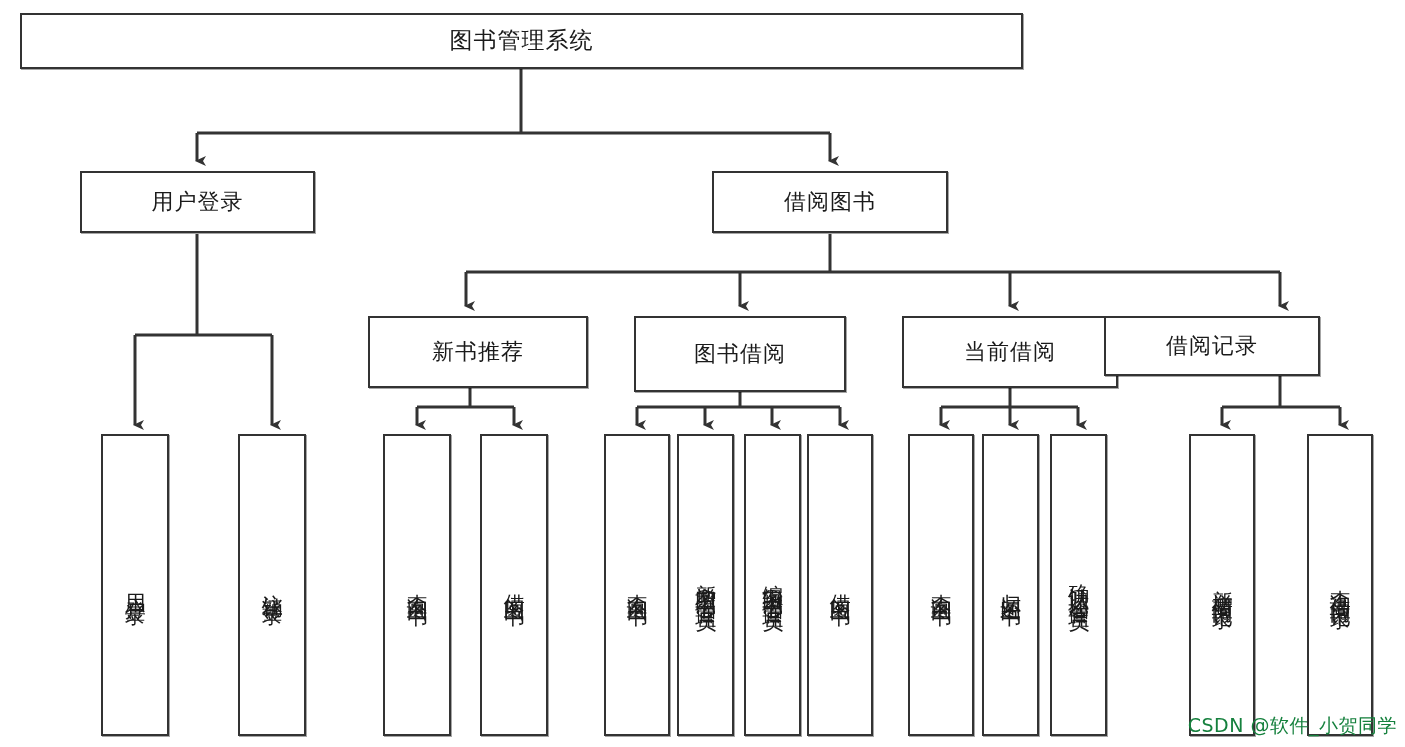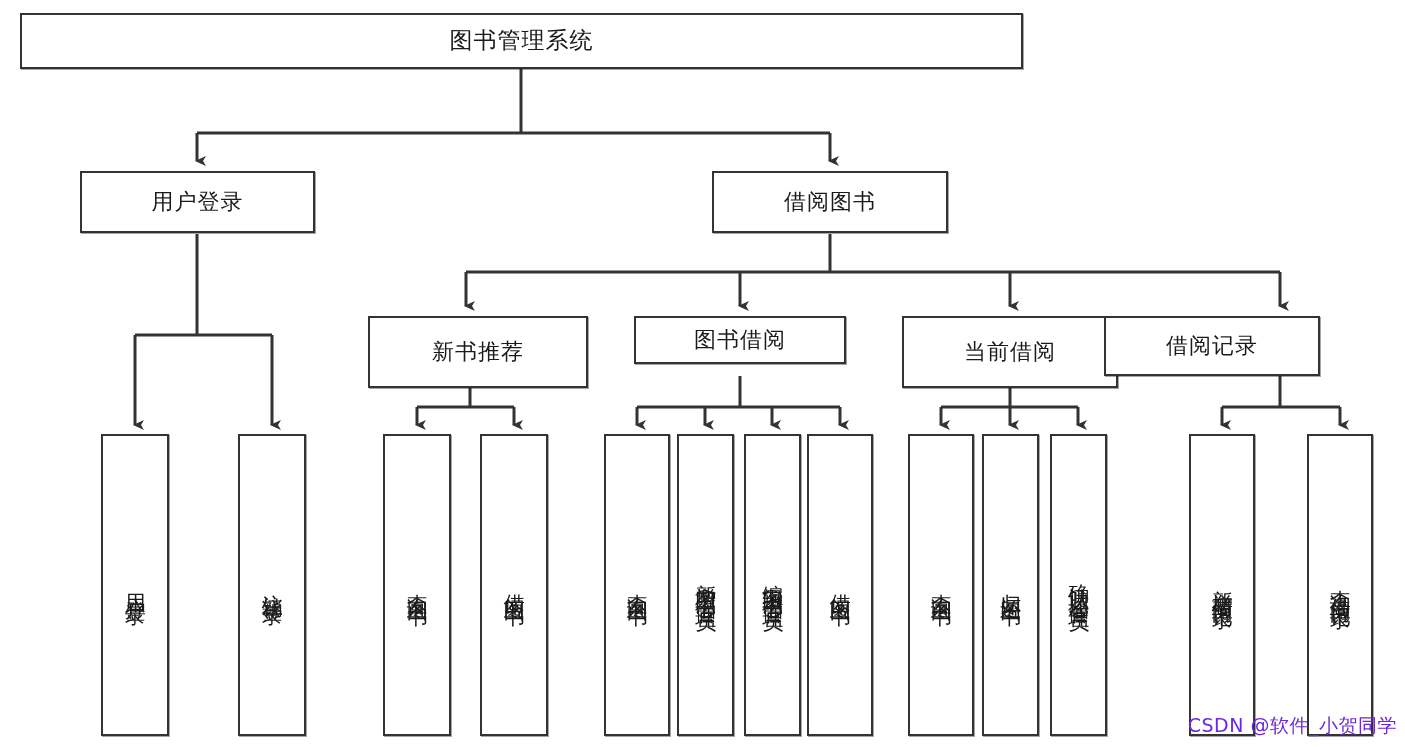--- a/index.html
+++ b/index.html
@@ -56,21 +56,21 @@
   .node.v .vtext {
     writing-mode: vertical-rl;
     text-orientation: upright;
     white-space: nowrap;
   }
   .watermark {
     position: absolute;
     right: 8px;
     bottom: 8px;
     font-size: 19px;
-    color: #6d28d9;
+    color: #15803d;
     letter-spacing: 0.5px;
     white-space: nowrap;
     font-family: "DejaVu Sans", "Liberation Sans", sans-serif;
   }
 </style>
 </head>
 <body>
 
 <div id="canvas">
 
@@ -131,21 +131,21 @@
   <div class="node h" style="left:80px; top:171px; width:235px; height:62px;">
     <span>用户登录</span>
   </div>
   <div class="node h" style="left:712px; top:171px; width:236px; height:62px;">
     <span>借阅图书</span>
   </div>
 
   <div class="node h" style="left:360px; top:316px; width:220px; height:72px;margin-left:8px;">
     <span>新书推荐</span>
   </div>
-  <div class="node h" style="left:634px; top:316px; width:212px; height:48px;font-family:Liberation Serif, serif;">
+  <div class="node h" style="left:634px; top:316px; width:212px; height:76px;font-family:Liberation Serif, serif;">
     <span>图书借阅</span>
   </div>
   <div class="node h" style="left:902px; top:316px; width:216px; height:72px;">
     <span>当前借阅</span>
   </div>
   <div class="node h" style="left:1104px; top:316px; width:216px; height:60px;">
     <span>借阅记录</span>
   </div>
 
   <div class="node v" style="left:101px; top:434px; width:68px; height:302px;">

